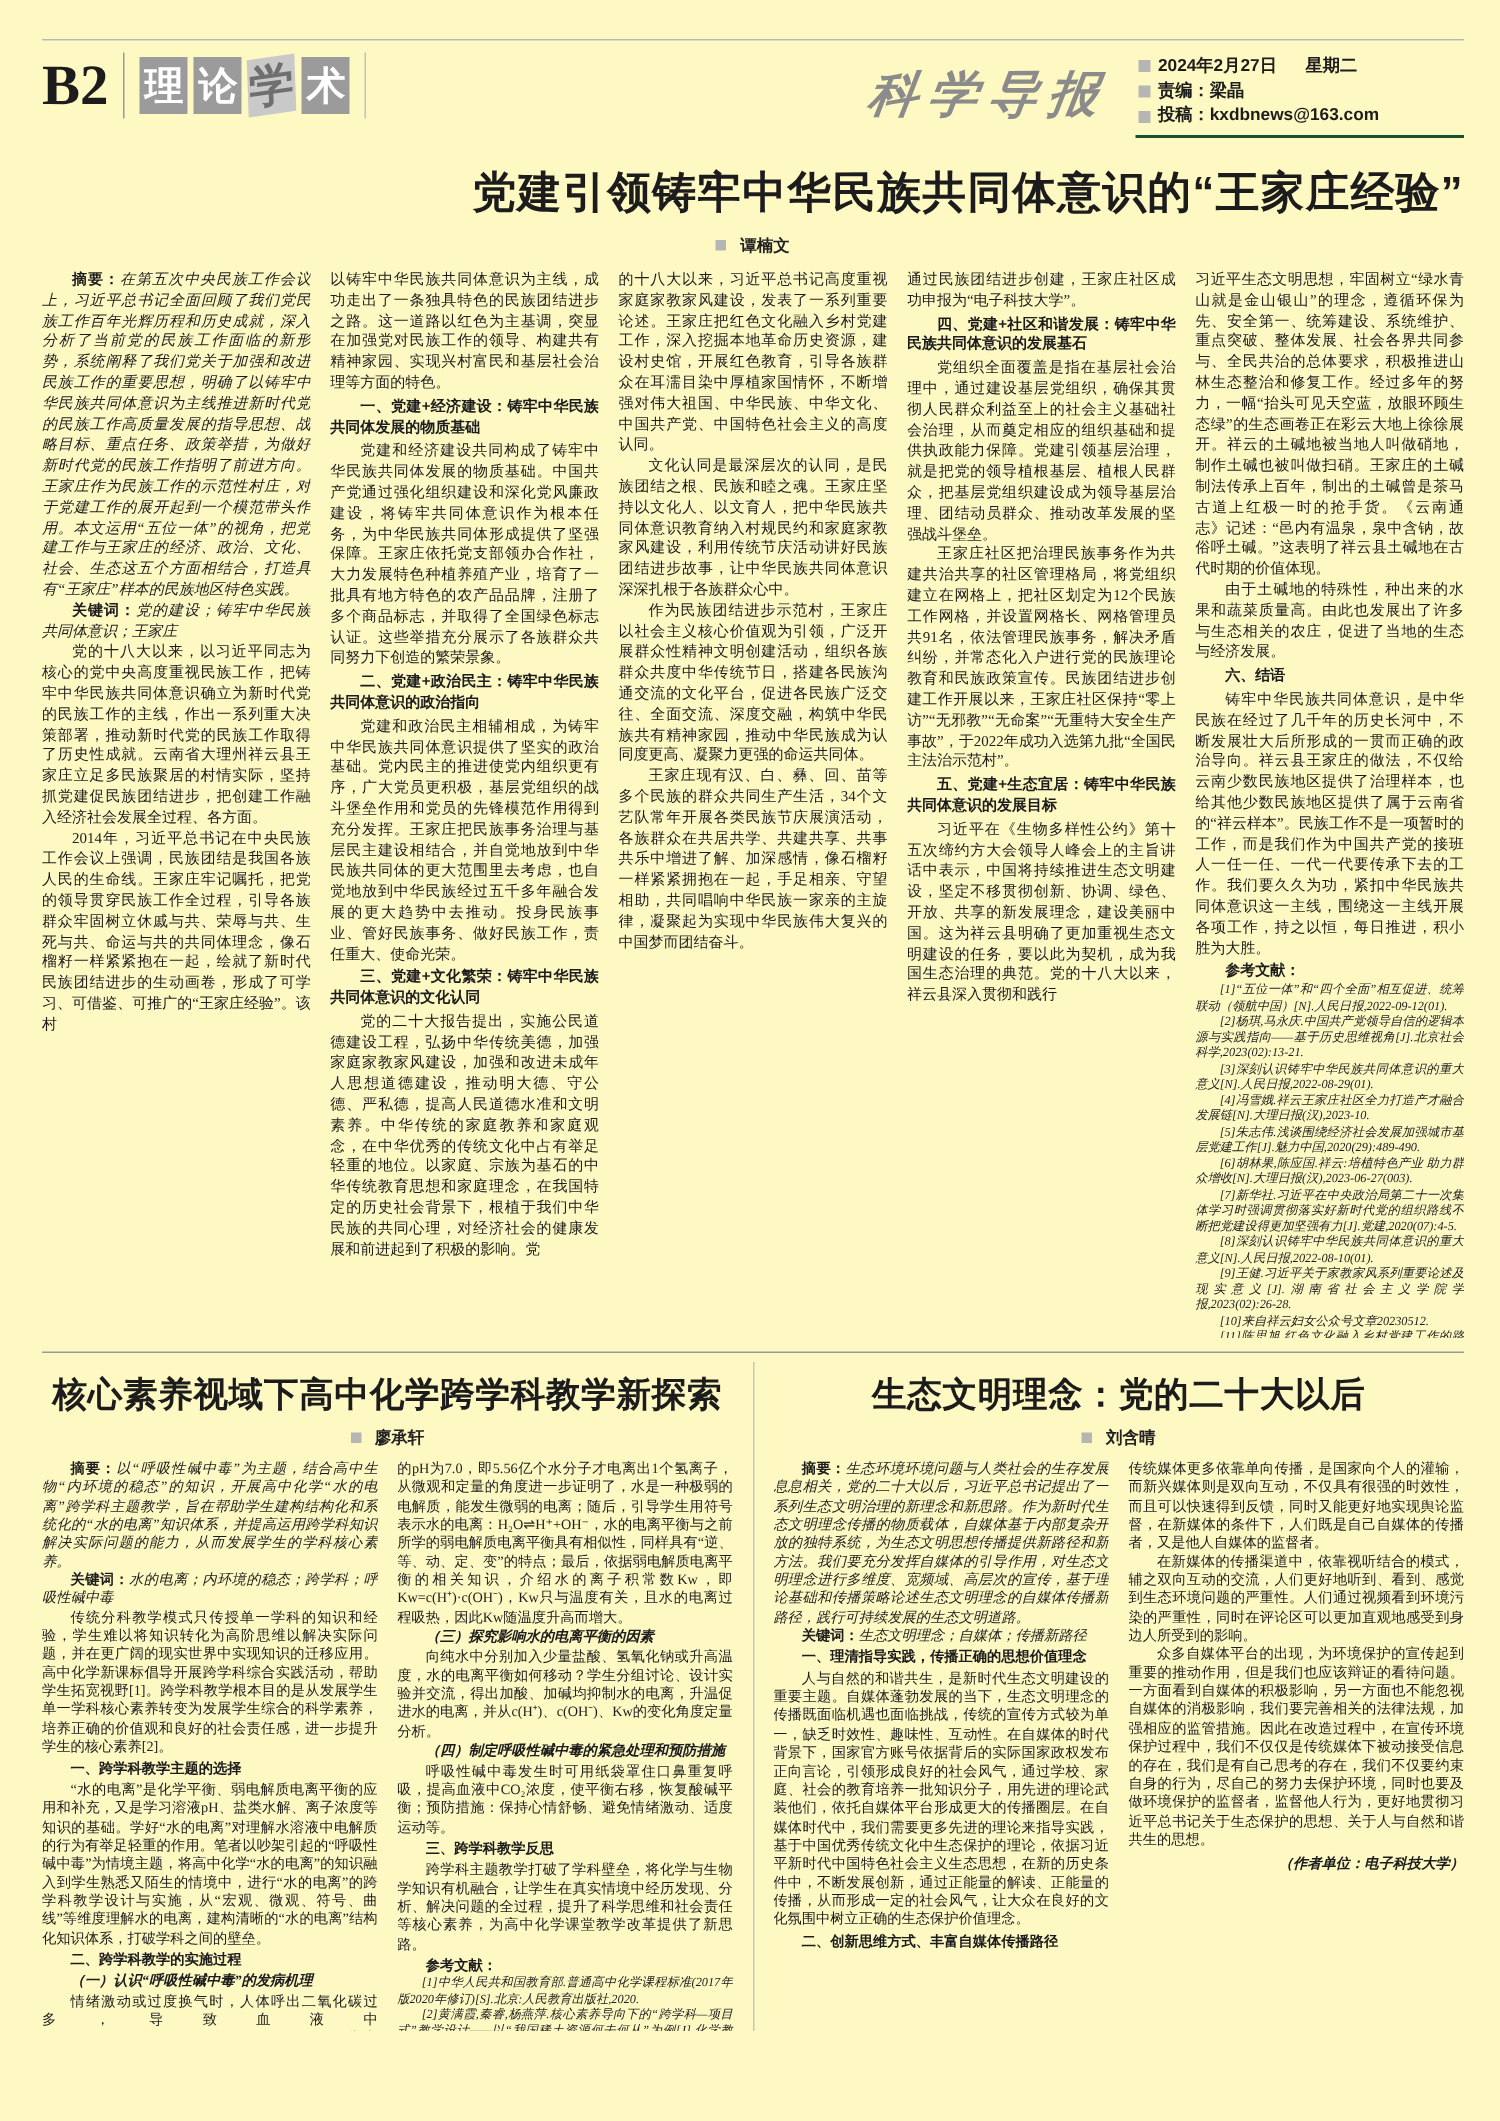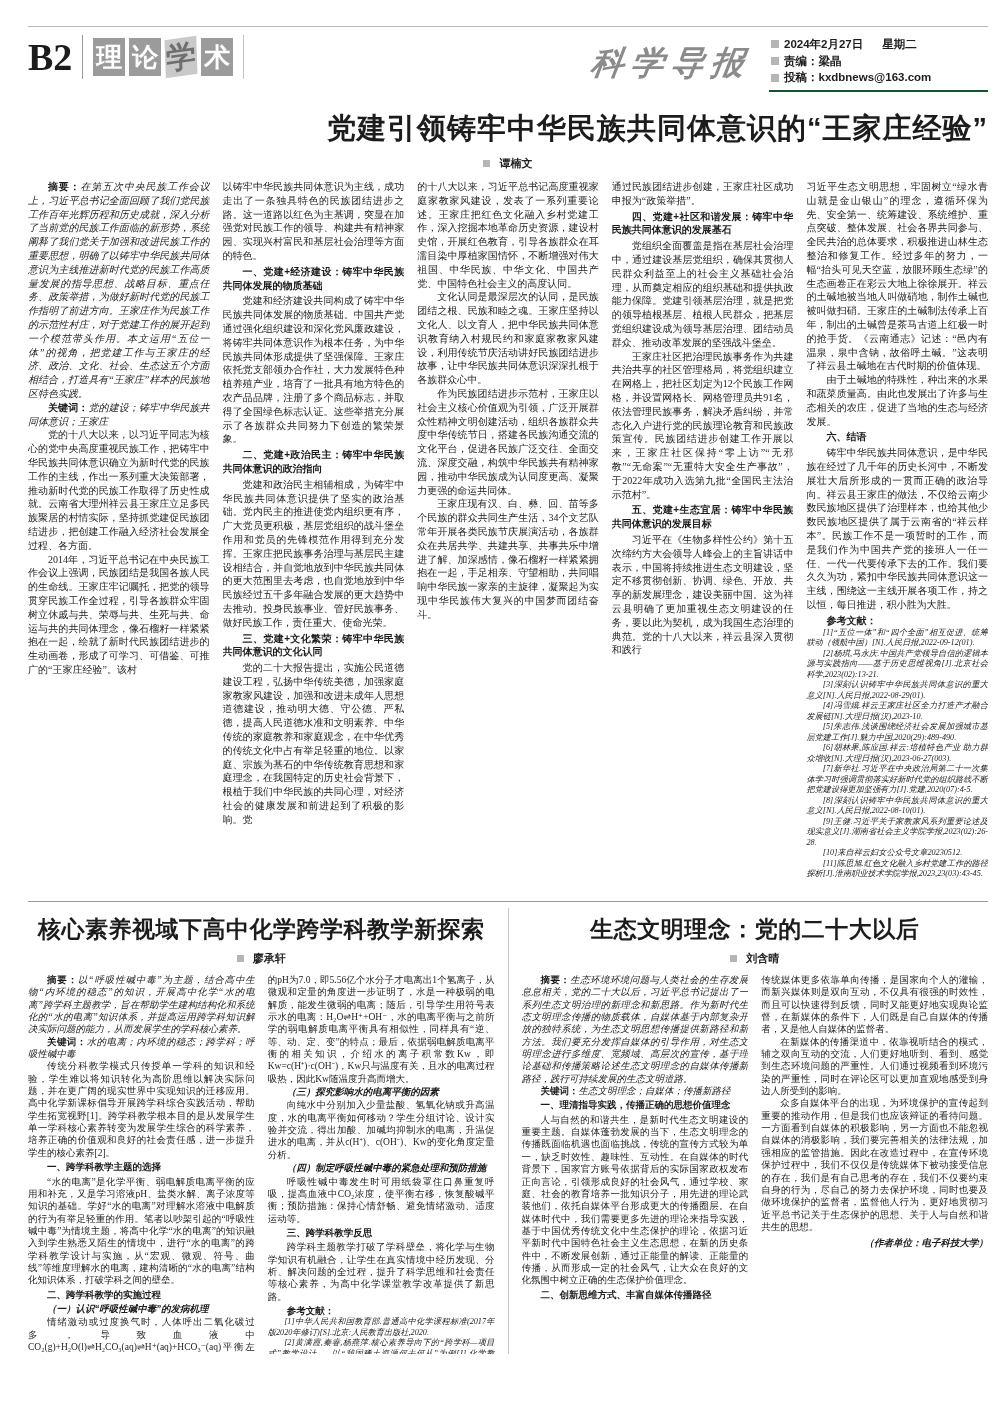--- a/index.html
+++ b/index.html
@@ -1,18 +1,18 @@
 <!DOCTYPE html>
 <html><head>
 <meta charset="utf-8">
 <style>
   html,body{margin:0;padding:0;background:#e8e8e6;}
-  .page{position:relative;width:1000px;height:1414px;margin:0 auto;background:#ffffff;
+  .page{position:relative;width:1000px;height:1414px;margin:0 auto;background:#fef9c3;
         color:#1c1c1c;font-family:"Liberation Serif",serif;box-sizing:border-box;
-        padding:26px 12px 18px 28px;overflow:hidden;}
+        padding:26px 24px 18px 28px;overflow:hidden;}
   
   header{border-top:1px solid #b9b9b7;padding-top:8px;display:flex;justify-content:space-between;
          align-items:flex-start;height:64px;}
   .h-left{display:flex;align-items:center;gap:10px;}
   .edition{font-family:"Liberation Serif",serif;font-weight:bold;font-size:38px;line-height:1;}
   .vr{width:1px;height:44px;background:#9a9a9a;}
   .vr.thin{background:#c2c2c2;}
   .logo{display:flex;align-items:center;gap:4px;}
   .lbox{display:inline-flex;align-items:center;justify-content:center;width:32px;height:38px;
         background:#9b9b9b;color:#fff;font-family:"Liberation Sans",sans-serif;
@@ -119,21 +119,21 @@
           <div class="blk h">三、党建+文化繁荣：铸牢中华民族共同体意识的文化认同</div>
           <div class="blk p">党的二十大报告提出，实施公民道德建设工程，弘扬中华传统美德，加强家庭家教家风建设，加强和改进未成年人思想道德建设，推动明大德、守公德、严私德，提高人民道德水准和文明素养。中华传统的家庭教养和家庭观念，在中华优秀的传统文化中占有举足轻重的地位。以家庭、宗族为基石的中华传统教育思想和家庭理念，在我国特定的历史社会背景下，根植于我们中华民族的共同心理，对经济社会的健康发展和前进起到了积极的影响。党</div>
         </div>
         <div class="col">
           <div class="blk pc">的十八大以来，习近平总书记高度重视家庭家教家风建设，发表了一系列重要论述。王家庄把红色文化融入乡村党建工作，深入挖掘本地革命历史资源，建设村史馆，开展红色教育，引导各族群众在耳濡目染中厚植家国情怀，不断增强对伟大祖国、中华民族、中华文化、中国共产党、中国特色社会主义的高度认同。</div>
           <div class="blk p">文化认同是最深层次的认同，是民族团结之根、民族和睦之魂。王家庄坚持以文化人、以文育人，把中华民族共同体意识教育纳入村规民约和家庭家教家风建设，利用传统节庆活动讲好民族团结进步故事，让中华民族共同体意识深深扎根于各族群众心中。</div>
           <div class="blk p">作为民族团结进步示范村，王家庄以社会主义核心价值观为引领，广泛开展群众性精神文明创建活动，组织各族群众共度中华传统节日，搭建各民族沟通交流的文化平台，促进各民族广泛交往、全面交流、深度交融，构筑中华民族共有精神家园，推动中华民族成为认同度更高、凝聚力更强的命运共同体。</div>
           <div class="blk p">王家庄现有汉、白、彝、回、苗等多个民族的群众共同生产生活，34个文艺队常年开展各类民族节庆展演活动，各族群众在共居共学、共建共享、共事共乐中增进了解、加深感情，像石榴籽一样紧紧拥抱在一起，手足相亲、守望相助，共同唱响中华民族一家亲的主旋律，凝聚起为实现中华民族伟大复兴的中国梦而团结奋斗。</div>
         </div>
         <div class="col">
-          <div class="blk pc">通过民族团结进步创建，王家庄社区成功申报为“政策举措”。</div>
+          <div class="blk pc">通过民族团结进步创建，王家庄社区成功申报为“电子科技大学”。</div>
           <div class="blk h">四、党建+社区和谐发展：铸牢中华民族共同体意识的发展基石</div>
           <div class="blk p">党组织全面覆盖是指在基层社会治理中，通过建设基层党组织，确保其贯彻人民群众利益至上的社会主义基础社会治理，从而奠定相应的组织基础和提供执政能力保障。党建引领基层治理，就是把党的领导植根基层、植根人民群众，把基层党组织建设成为领导基层治理、团结动员群众、推动改革发展的坚强战斗堡垒。</div>
           <div class="blk p">王家庄社区把治理民族事务作为共建共治共享的社区管理格局，将党组织建立在网格上，把社区划定为12个民族工作网格，并设置网格长、网格管理员共91名，依法管理民族事务，解决矛盾纠纷，并常态化入户进行党的民族理论教育和民族政策宣传。民族团结进步创建工作开展以来，王家庄社区保持“零上访”“无邪教”“无命案”“无重特大安全生产事故”，于2022年成功入选第九批“全国民主法治示范村”。</div>
           <div class="blk h">五、党建+生态宜居：铸牢中华民族共同体意识的发展目标</div>
           <div class="blk p">习近平在《生物多样性公约》第十五次缔约方大会领导人峰会上的主旨讲话中表示，中国将持续推进生态文明建设，坚定不移贯彻创新、协调、绿色、开放、共享的新发展理念，建设美丽中国。这为祥云县明确了更加重视生态文明建设的任务，要以此为契机，成为我国生态治理的典范。党的十八大以来，祥云县深入贯彻和践行</div>
         </div>
         <div class="col">
           <div class="blk pc">习近平生态文明思想，牢固树立“绿水青山就是金山银山”的理念，遵循环保为先、安全第一、统筹建设、系统维护、重点突破、整体发展、社会各界共同参与、全民共治的总体要求，积极推进山林生态整治和修复工作。经过多年的努力，一幅“抬头可见天空蓝，放眼环顾生态绿”的生态画卷正在彩云大地上徐徐展开。祥云的土碱地被当地人叫做硝地，制作土碱也被叫做扫硝。王家庄的土碱制法传承上百年，制出的土碱曾是茶马古道上红极一时的抢手货。《云南通志》记述：“邑内有温泉，泉中含钠，故俗呼土碱。”这表明了祥云县土碱地在古代时期的价值体现。</div>
           <div class="blk p">由于土碱地的特殊性，种出来的水果和蔬菜质量高。由此也发展出了许多与生态相关的农庄，促进了当地的生态与经济发展。</div>
           <div class="blk h">六、结语</div>

